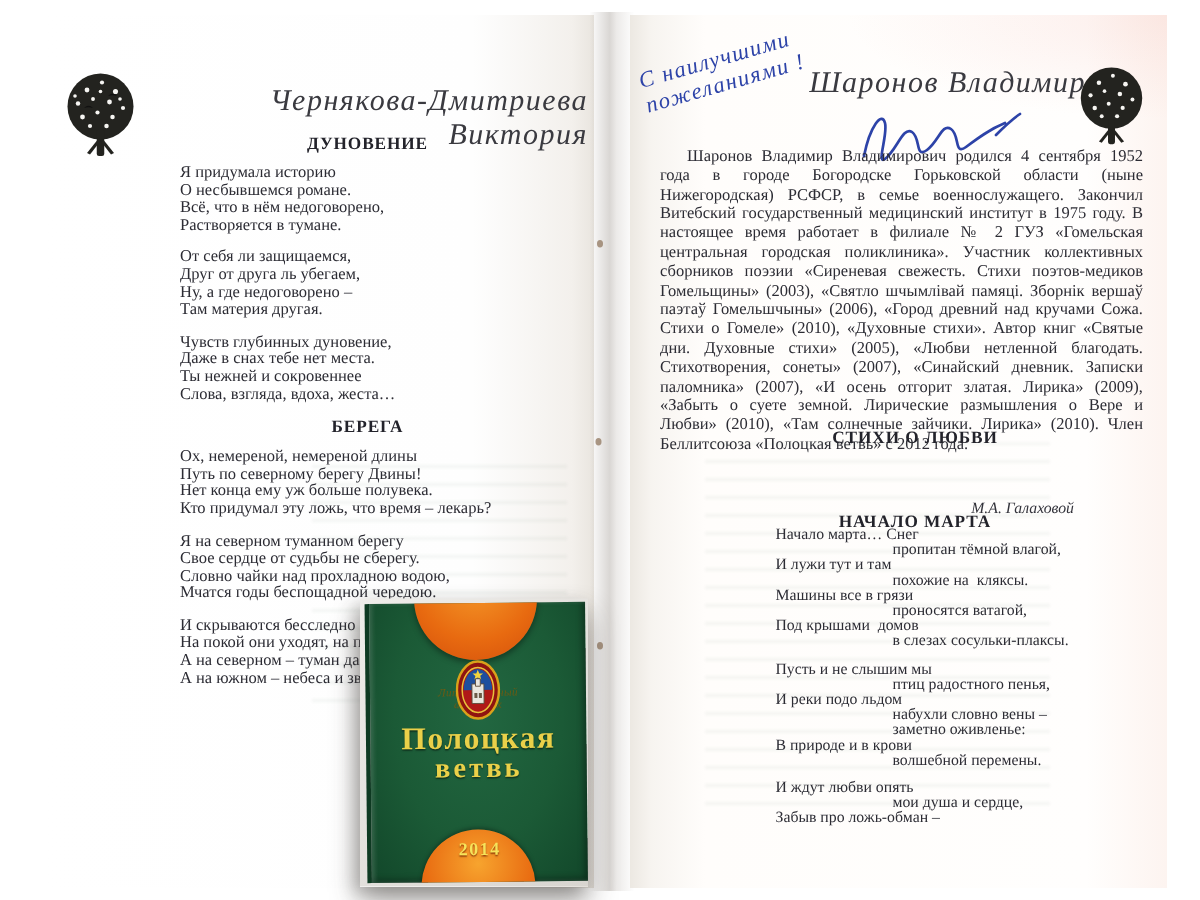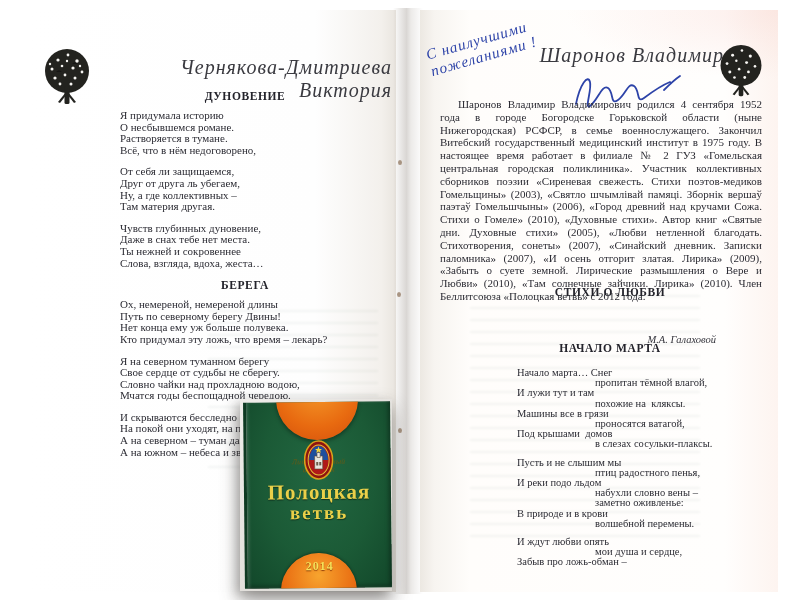--- a/index.html
+++ b/index.html
@@ -56,21 +56,21 @@
     position:absolute;left:20px;top:88px;width:322px;
     font-size:11px;line-height:12.8px;text-align:justify;text-indent:18px;
     color:#2c2c34;
   }
   .section-title{position:absolute;left:40px;top:276px;width:300px;}
   .poem-title-right{position:absolute;left:40px;top:300px;width:300px;margin-top:32px;}
   .dedication{
     position:absolute;right:62px;top:324px;
     font-style:italic;font-size:10.5px;color:#33333b;
   }
-  .right-poem{position:absolute;left:97px;top:358px;width:245px;}
+  .right-poem{position:absolute;left:97px;top:342px;width:245px;}
   .right-poem .poem-line{font-size:10.5px;line-height:10.2px;}
   .right-poem .stanza{margin-bottom:8px;}
   .right-poem .indent{padding-left:78px;}
 
   
   .inscription{
     position:absolute;left:6px;top:16px;width:150px;
     transform:rotate(-16deg);
     font-style:italic;font-size:15px;line-height:17px;color:#2d43a8;
     letter-spacing:1px;
@@ -172,27 +172,27 @@
     <div class="author-script" style="left:62px;right:4px;top:46px">Чернякова-Дмитриева Виктория</div>
 
     <div class="ghost" style="left:180px;top:300px;width:170px;height:160px"></div>
 
     <div class="left-poems">
         <div class="poem">
           <div class="poem-title">ДУНОВЕНИЕ</div>
           <div class="stanza">
             <div class="poem-line">Я придумала историю</div>
             <div class="poem-line">О несбывшемся романе.</div>
+            <div class="poem-line">Всё, что в нём недоговорено,</div>
             <div class="poem-line">Растворяется в тумане.</div>
-            <div class="poem-line">Всё, что в нём недоговорено,</div>
           </div>
           <div class="stanza">
             <div class="poem-line">От себя ли защищаемся,</div>
             <div class="poem-line">Друг от друга ль убегаем,</div>
-            <div class="poem-line">Ну, а где коллективных –</div>
+            <div class="poem-line">Ну, а где недоговорено –</div>
             <div class="poem-line">Там материя другая.</div>
           </div>
           <div class="stanza">
             <div class="poem-line">Чувств глубинных дуновение,</div>
             <div class="poem-line">Даже в снах тебе нет места.</div>
             <div class="poem-line">Ты нежней и сокровеннее</div>
             <div class="poem-line">Слова, взгляда, вдоха, жеста…</div>
           </div>
         </div>
         <div class="poem">

